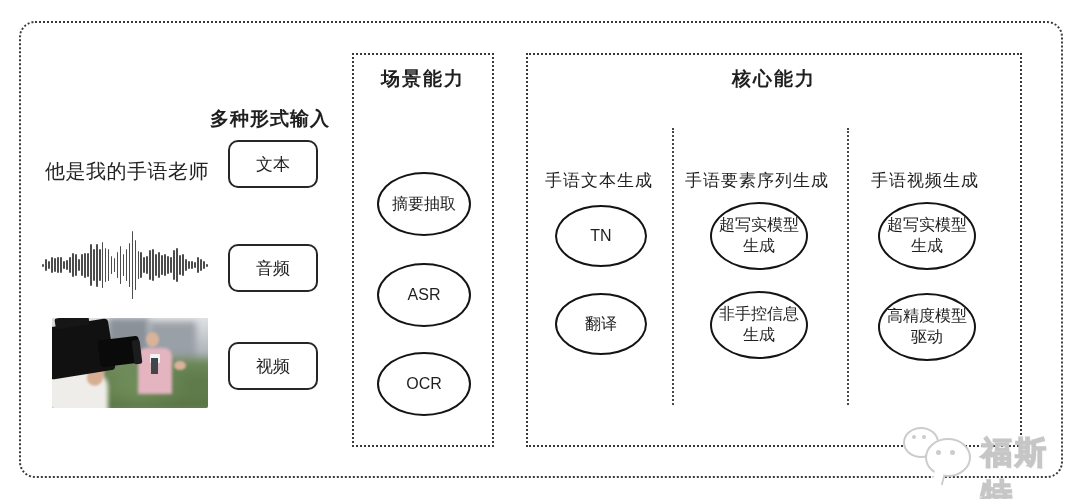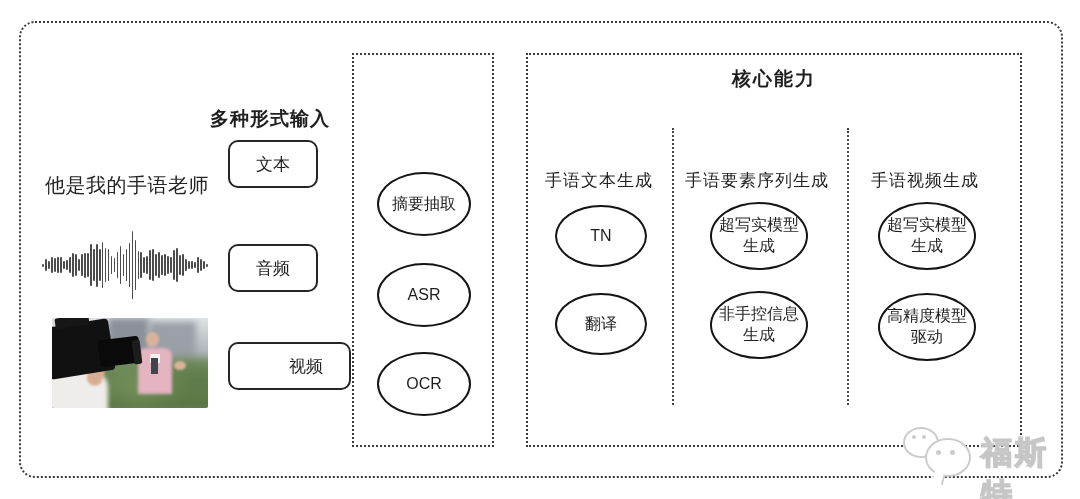--- a/index.html
+++ b/index.html
@@ -5,26 +5,26 @@
   html,body{margin:0;padding:0;background:#ffffff;}
   body{width:1080px;height:499px;position:relative;overflow:hidden;
        font-family:"Liberation Sans","DejaVu Sans",sans-serif;color:#1f1f1f;}
   .abs{position:absolute;}
 
   
   .frame{left:19px;top:21px;width:1040px;height:453px;border:2px dotted #3a3a3a;border-radius:16px;}
 
   
   .input-label{left:210px;top:106px;width:130px;font-size:19px;font-weight:700;letter-spacing:1px;}
-  .sentence{left:45px;top:172px;width:175px;font-size:20px;letter-spacing:0.5px;color:#242424;}
+  .sentence{left:45px;top:158px;width:175px;font-size:20px;letter-spacing:0.5px;color:#242424;}
   .io-box{width:86px;height:44px;border:2px solid #262626;border-radius:10px;
           display:flex;align-items:center;justify-content:center;font-size:17px;background:#fff;}
   .box-text{left:228px;top:140px;}
   .box-audio{left:228px;top:244px;}
-  .box-video{left:228px;top:342px;padding-left:33px;}
+  .box-video{left:228px;top:342px;}
 
   
   .waveform{left:42px;top:227px;width:168px;height:76px;display:flex;align-items:center;}
   .waveform i{display:block;width:1.8px;margin-right:1.2px;background:#333;border-radius:1px;opacity:.88;}
 
   
   .photo{left:52px;top:318px;width:156px;height:90px;border-radius:2px;overflow:hidden;background:#b3b8bd;}
   .photo *{position:absolute;}
   .ph-sky{left:0;top:0;width:100%;height:52%;background:linear-gradient(180deg,#dfe2e4 0%,#b7bcc1 60%,#a5abb1 100%);}
   .ph-b1{left:36%;top:0;width:26%;height:55%;background:#8b9199;filter:blur(3px);}
@@ -171,20 +171,21 @@
   <div class="ph-handR"></div>
   <div class="ph-shirt"></div>
   <div class="ph-arm"></div>
   <div class="ph-cam-body"></div>
   <div class="ph-cam-lens"></div>
   <div class="ph-cam-ring"></div>
   <div class="ph-cam-top"></div>
 </div>
 
 <div class="abs scene-box">
+  <div class="abs cap-title">场景能力</div>
 </div>
 <div class="abs node n-sm sn-1">摘要抽取</div>
 <div class="abs node n-sm sn-2">ASR</div>
 <div class="abs node n-sm sn-3">OCR</div>
 
 <div class="abs core-box">
   <div class="abs cap-title">核心能力</div>
 </div>
 <div class="abs divider div-1"></div>
 <div class="abs divider div-2"></div>

